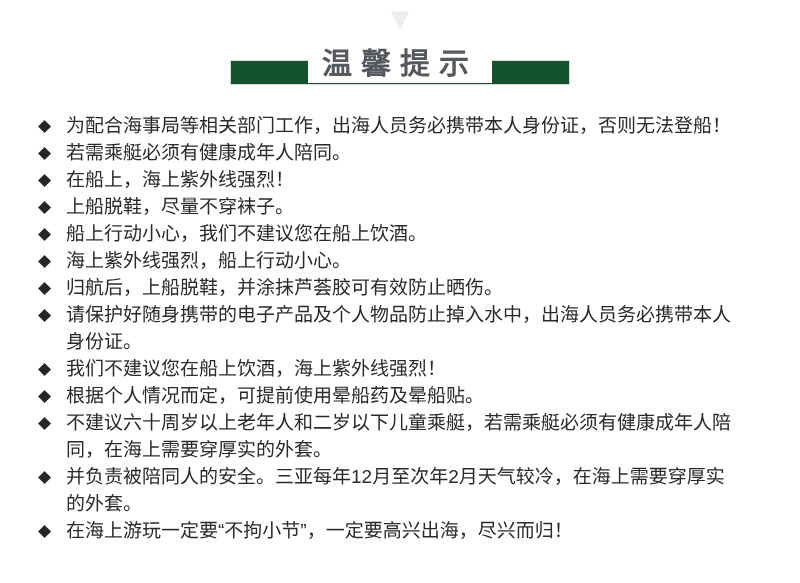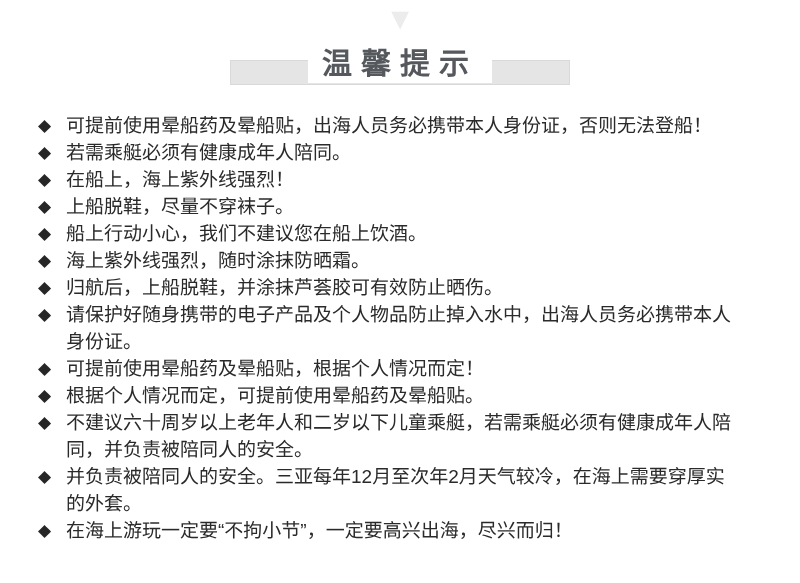--- a/index.html
+++ b/index.html
@@ -31,21 +31,21 @@
     color: #ececec;
     user-select: none;
   }
   
   .title-box {
     position: relative;
     width: 338px;
     height: 23px;
     margin: 22px auto 0 auto;
     border: 1.5px solid #d9d9d9;
-    background: #e5e5e5;
+    background: #14532d;
   }
   .title-cn {
     position: absolute;
     top: 0;
     left: 50%;
     transform: translate(-50%, -50%);
     background: #ffffff;
     padding: 0 14px;
     white-space: nowrap;
     font-size: 30px;
@@ -98,61 +98,61 @@
 
   <div class="top-triangle">▼</div>
 
   <div class="title-box">
     <span class="title-cn">温馨提示</span>
   </div>
 
   <ul class="tips">
     <li>
       <span class="bullet">◆</span>
-      <span class="text">可提前使用晕船药及晕船贴，出海人员务必携带本人身份证，否则无法登船！</span>
+      <span class="text">为配合海事局等相关部门工作，出海人员务必携带本人身份证，否则无法登船！</span>
     </li>
     <li>
       <span class="bullet">◆</span>
       <span class="text">若需乘艇必须有健康成年人陪同。</span>
     </li>
     <li>
       <span class="bullet">◆</span>
       <span class="text">在船上，海上紫外线强烈！</span>
     </li>
     <li>
       <span class="bullet">◆</span>
       <span class="text">上船脱鞋，尽量不穿袜子。</span>
     </li>
     <li>
       <span class="bullet">◆</span>
       <span class="text">船上行动小心，我们不建议您在船上饮酒。</span>
     </li>
     <li>
       <span class="bullet">◆</span>
-      <span class="text">海上紫外线强烈，随时涂抹防晒霜。</span>
+      <span class="text">海上紫外线强烈，船上行动小心。</span>
     </li>
     <li>
       <span class="bullet">◆</span>
       <span class="text">归航后，上船脱鞋，并涂抹芦荟胶可有效防止晒伤。</span>
     </li>
     <li>
       <span class="bullet">◆</span>
       <span class="text">请保护好随身携带的电子产品及个人物品防止掉入水中，出海人员务必携带本人身份证。</span>
     </li>
     <li>
       <span class="bullet">◆</span>
-      <span class="text">可提前使用晕船药及晕船贴，根据个人情况而定！</span>
+      <span class="text">我们不建议您在船上饮酒，海上紫外线强烈！</span>
     </li>
     <li>
       <span class="bullet">◆</span>
       <span class="text">根据个人情况而定，可提前使用晕船药及晕船贴。</span>
     </li>
     <li>
       <span class="bullet">◆</span>
-      <span class="text">不建议六十周岁以上老年人和二岁以下儿童乘艇，若需乘艇必须有健康成年人陪同，并负责被陪同人的安全。</span>
+      <span class="text">不建议六十周岁以上老年人和二岁以下儿童乘艇，若需乘艇必须有健康成年人陪同，在海上需要穿厚实的外套。</span>
     </li>
     <li>
       <span class="bullet">◆</span>
       <span class="text">并负责被陪同人的安全。三亚每年12月至次年2月天气较冷，在海上需要穿厚实的外套。</span>
     </li>
     <li>
       <span class="bullet">◆</span>
       <span class="text">在海上游玩一定要“不拘小节”，一定要高兴出海，尽兴而归！</span>
     </li>
   </ul>

